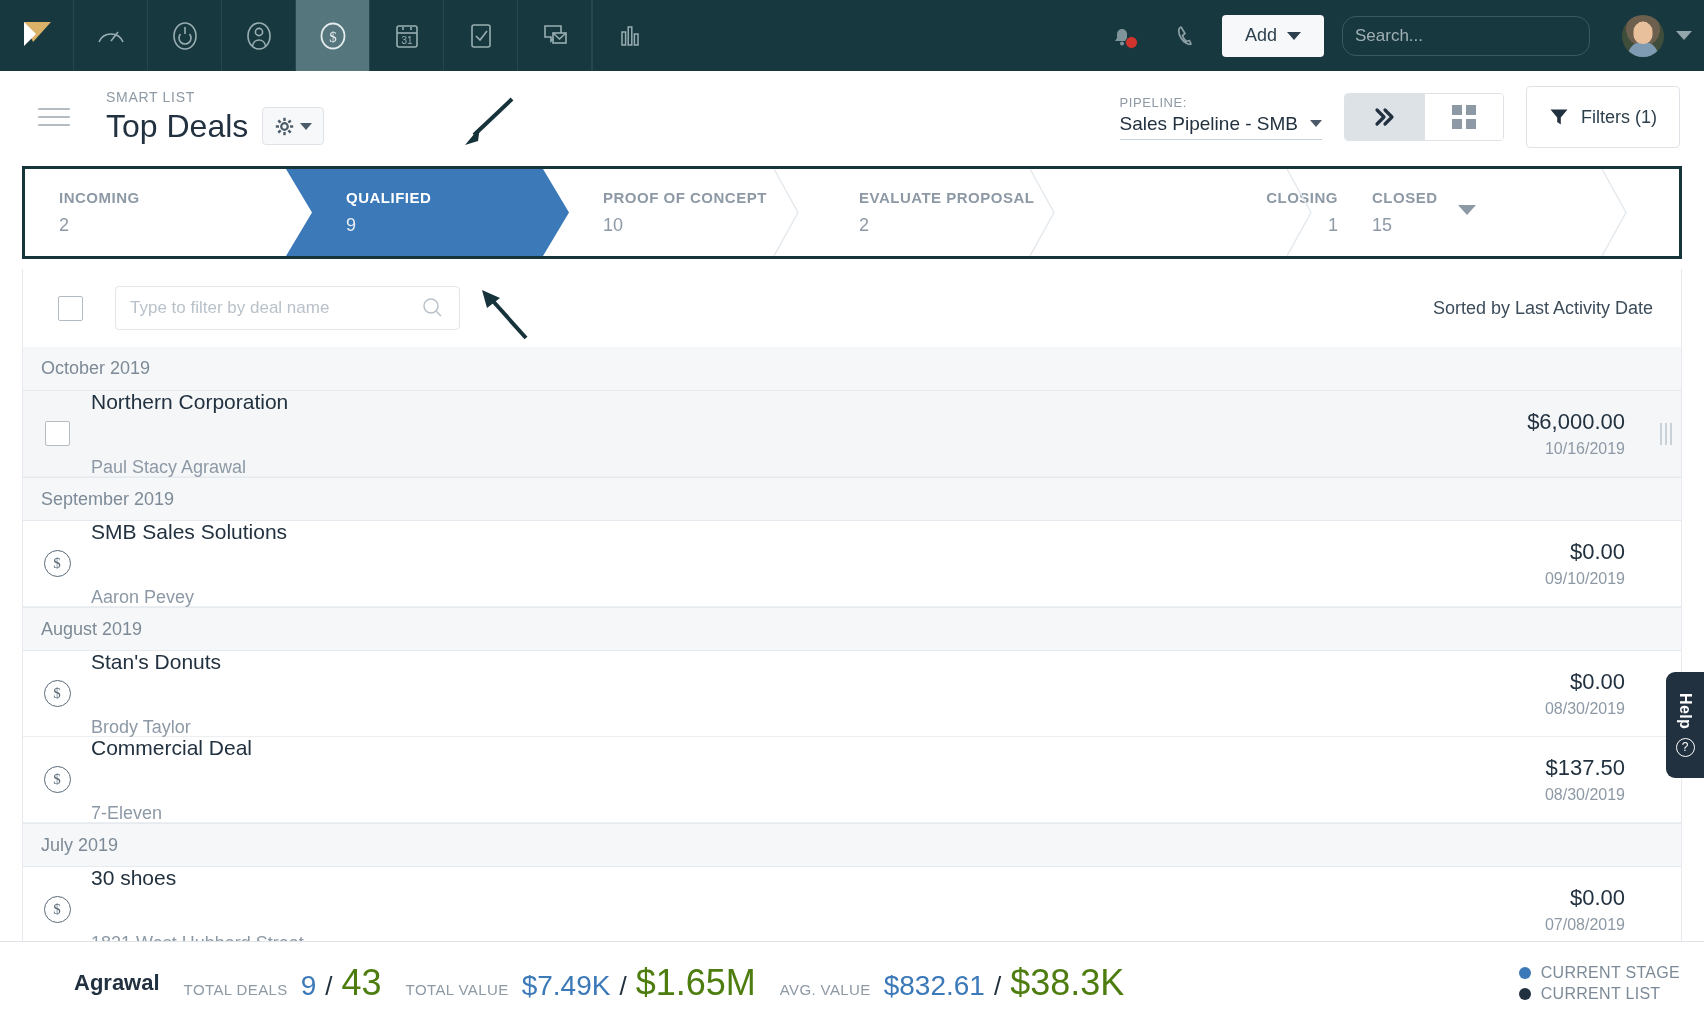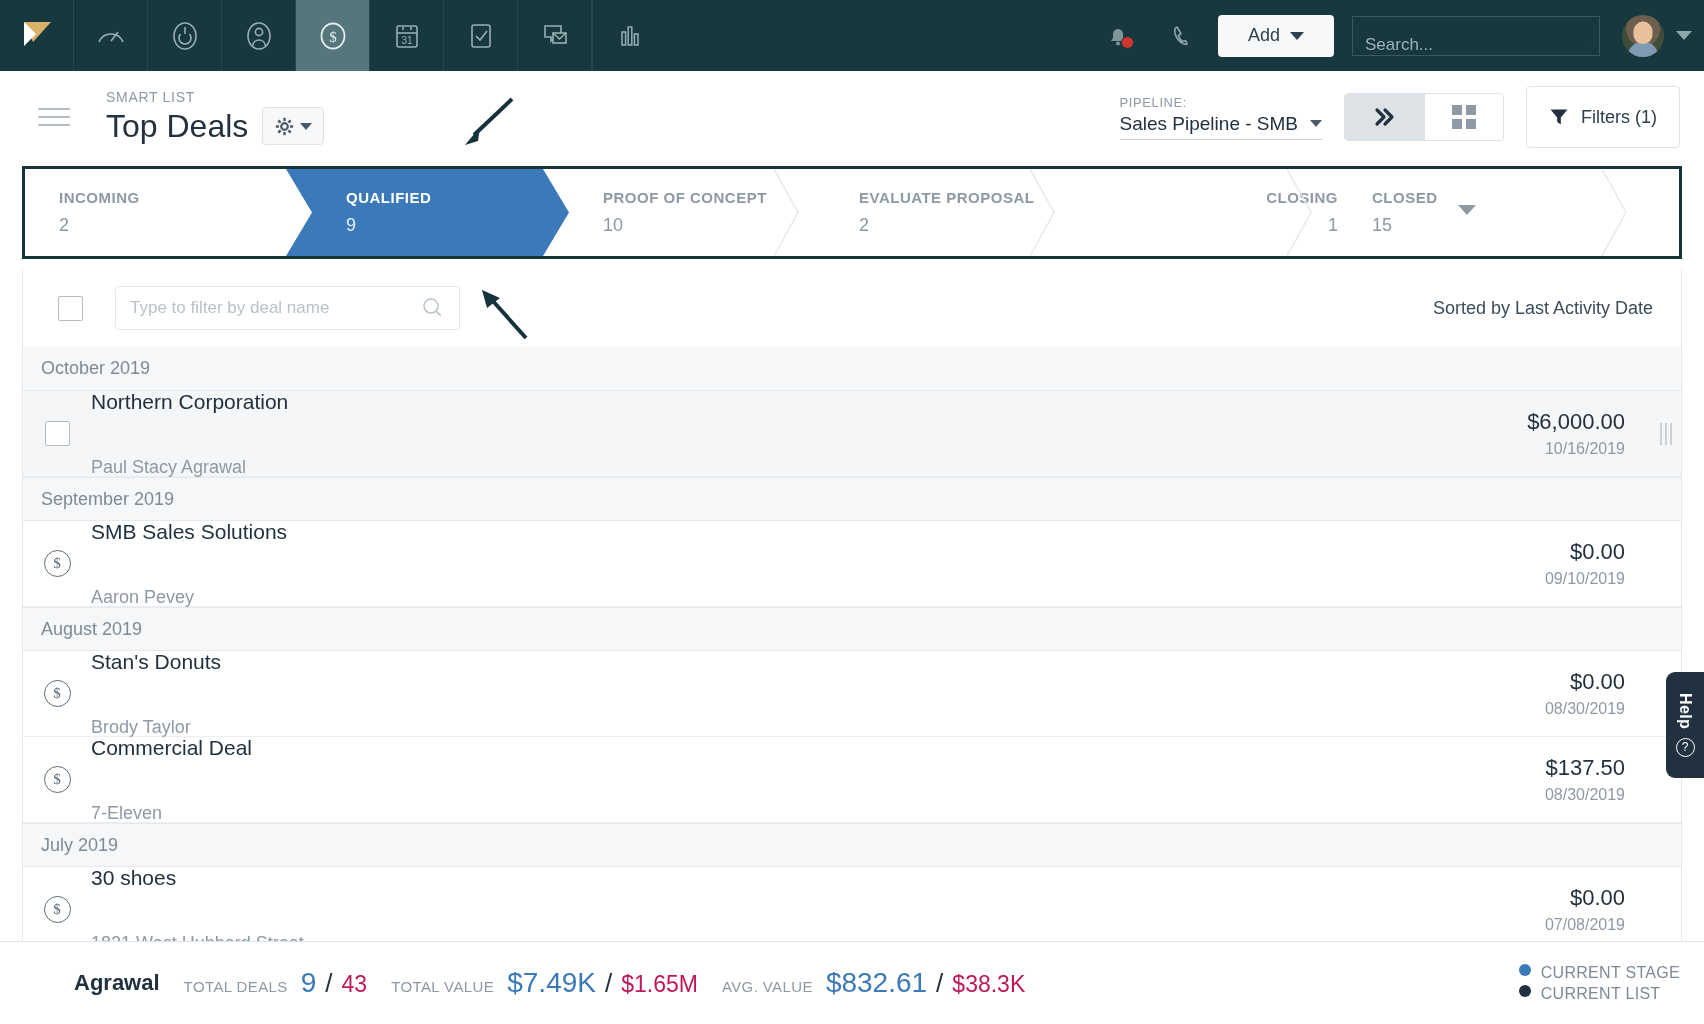--- a/index.html
+++ b/index.html
@@ -34,33 +34,33 @@
     padding-right: 12px; gap: 0;
   }
   .bell-wrap { position: relative; width: 60px; display:flex; align-items:center; justify-content:center; cursor:pointer;}
   .bell-dot {
     position: absolute; top: 14px; right: 14px;
     width: 13px; height: 13px; border-radius: 50%;
     background: #d0342c; border: 1px solid #18383f;
   }
   .phone-wrap { width: 70px; display:flex; align-items:center; justify-content:center; cursor:pointer;}
   .add-btn {
-    width: 116px; height: 42px; background: #f7f8f9; border-radius: 4px;
+    width: 102px; height: 42px; background: #f7f8f9; border-radius: 4px;
     display: flex; align-items: center; justify-content: center; gap: 10px;
     color: #2c3f4c; font-size: 18px; cursor: pointer; margin-right: 18px;
   }
   .caret-dark {
     width: 0; height: 0; border-left: 7px solid transparent;
     border-right: 7px solid transparent; border-top: 8px solid #2c3f4c;
   }
   .search-box {
     width: 248px; height: 40px;
-    border: 1px solid #3a5a60; border-radius: 0;
-    display: flex; align-items: flex-end; padding: 0 12px;
-    margin-right: 22px;
+    border: 1px solid #3a5a60; border-radius: 14px;
+    display: flex; align-items: center; padding: 0 12px;
+    margin-right: 32px;
   }
   .search-box input {
     flex: 1; background: transparent; border: none; outline: none;
     color: #c3cdd0; font-size: 17px; font-family: "Liberation Sans", sans-serif;
   }
   .search-box input::placeholder { color: #9fb0b4; }
   .avatar-wrap { display:flex; align-items:center; gap: 12px; cursor:pointer;}
   .avatar {
     width: 42px; height: 42px; border-radius: 50%;
     background: radial-gradient(circle at 50% 34%, #e4b695 0 22%, #6d5f4d 23% 48%, #3f4e3a 49% 100%);
@@ -227,23 +227,23 @@
     background: #fff; border-top: 1px solid #dfe3e8;
     display: flex; align-items: center;
   }
   .summary-title { font-size: 22px; color: #22313f; font-weight: bold; margin-left: 74px; }
   .metric { display: flex; align-items: baseline; margin-left: 24px; }
   .metric-label {
     font-size: 15px; color: #8d99a5; letter-spacing: 0.4px; margin-right: 13px;
   }
   .metric-primary { font-size: 28px; color: #3b79b8; }
   .metric-sep { font-size: 26px; color: #22313f; margin: 0 9px; }
-  .metric-secondary { font-size: 23px; color: #be185d; }
+  .metric-secondary { font-size: 36px; color: #4d7c0f; }
   .legend { margin-left: auto; margin-right: 24px; }
-  .legend-row { display:flex; align-items:flex-start; gap: 10px; margin: 3px 0; }
+  .legend-row { display:flex; align-items:center; gap: 10px; margin: 3px 0; }
   .legend-dot { width: 12px; height: 12px; border-radius: 50%; display:block; }
   .legend-text { font-size: 16px; color: #7d8a97; letter-spacing: 0.3px; }
 
   
   .help-tab {
     position: absolute; right: 0; top: 672px; width: 38px; height: 106px;
     background: #22313f; border-radius: 9px 0 0 9px;
     display: flex; flex-direction: column; align-items: center; justify-content: center;
     gap: 8px; cursor: pointer; z-index: 20;
   }

